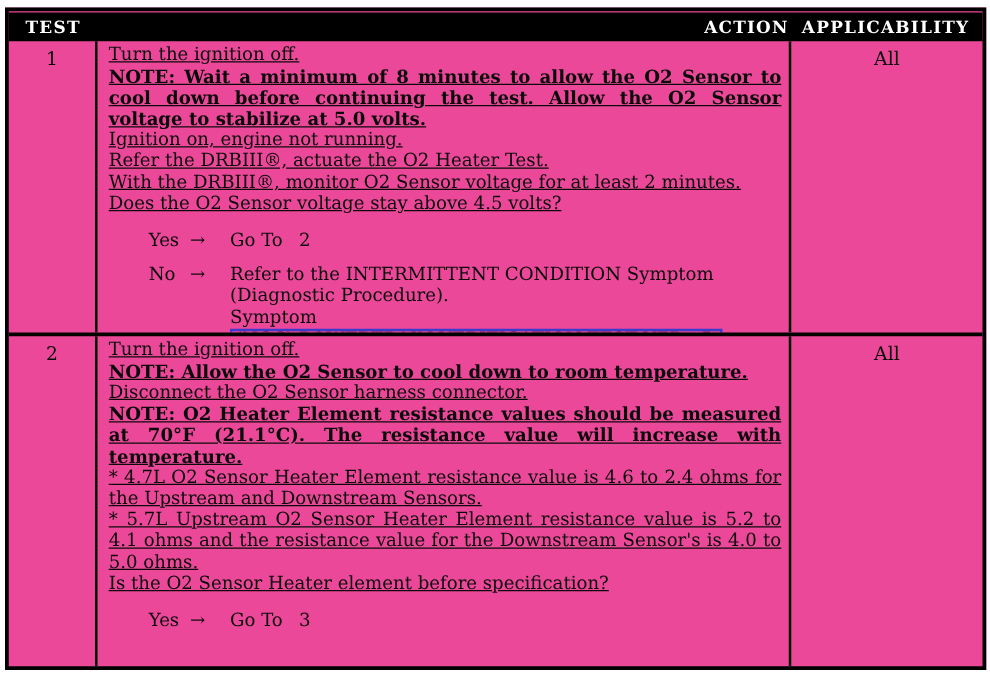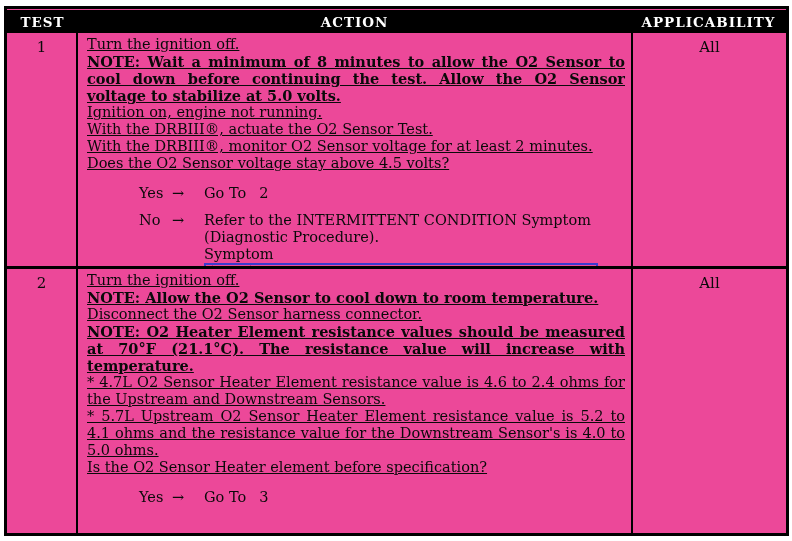--- a/index.html
+++ b/index.html
@@ -25,21 +25,21 @@
     background: #000;
     color: #fff;
     display: flex;
     align-items: center;
     font-weight: bold;
     font-size: 13.5px;
     letter-spacing: 1px;
     flex: 0 0 auto;
   }
   .h-test { width: 71px; text-align: center; }
-  .h-action { flex: 1; text-align: center; }
+  .h-action { flex: 1; text-align: right; }
   .h-app { width: 155px; text-align: center; }
 
   .body-row { display: flex; overflow: hidden; }
   .row-1 { height: 233px; flex: 0 0 auto; }
   .row-2 { flex: 1; border-top: 3px solid #000; }
 
   .cell-test {
     width: 71px;
     border-right: 2px solid #000;
     text-align: center;
@@ -61,21 +61,21 @@
     padding-top: 5px;
     font-size: 15px;
     flex: 0 0 auto;
   }
   .action-line { text-align: justify; text-decoration: underline; }
   .bold { font-weight: bold; }
 
   .decision {
     display: grid;
     grid-template-columns: 33px 32px 1fr;
-    margin-left: 52px;
+    margin-left: 32px;
   }
   .decision-yes { margin-top: 13px; }
   .decision-no { margin-top: 10px; }
   .dec-label { }
   .dec-arrow { }
   .dec-body { }
   .goto-target { margin-left: 13px; }
   .link-box {
     display: inline-block;
     border: 2px solid #3b3bcd;
@@ -93,21 +93,21 @@
     <div class="h-action">ACTION</div>
     <div class="h-app">APPLICABILITY</div>
   </div>
 
   <div class="body-row row-1">
     <div class="cell-test">1</div>
     <div class="cell-action">
       <div class="action-line">Turn the ignition off.</div>
       <div class="action-line bold">NOTE: Wait a minimum of 8 minutes to allow the O2 Sensor to cool down before continuing the test. Allow the O2 Sensor voltage to stabilize at 5.0 volts.</div>
       <div class="action-line">Ignition on, engine not running.</div>
-      <div class="action-line">With the DRBIII®, actuate the O2 Sensor Test.</div>
+      <div class="action-line">Refer the DRBIII®, actuate the O2 Heater Test.</div>
       <div class="action-line">With the DRBIII®, monitor O2 Sensor voltage for at least 2 minutes.</div>
       <div class="action-line">Does the O2 Sensor voltage stay above 4.5 volts?</div>
 
       <div class="decision decision-yes">
         <span class="dec-label">Yes</span>
         <span class="dec-arrow">→</span>
         <span class="dec-body"><span>Go To</span><span class="goto-target">2</span></span>
       </div>
 
       <div class="decision decision-no">

